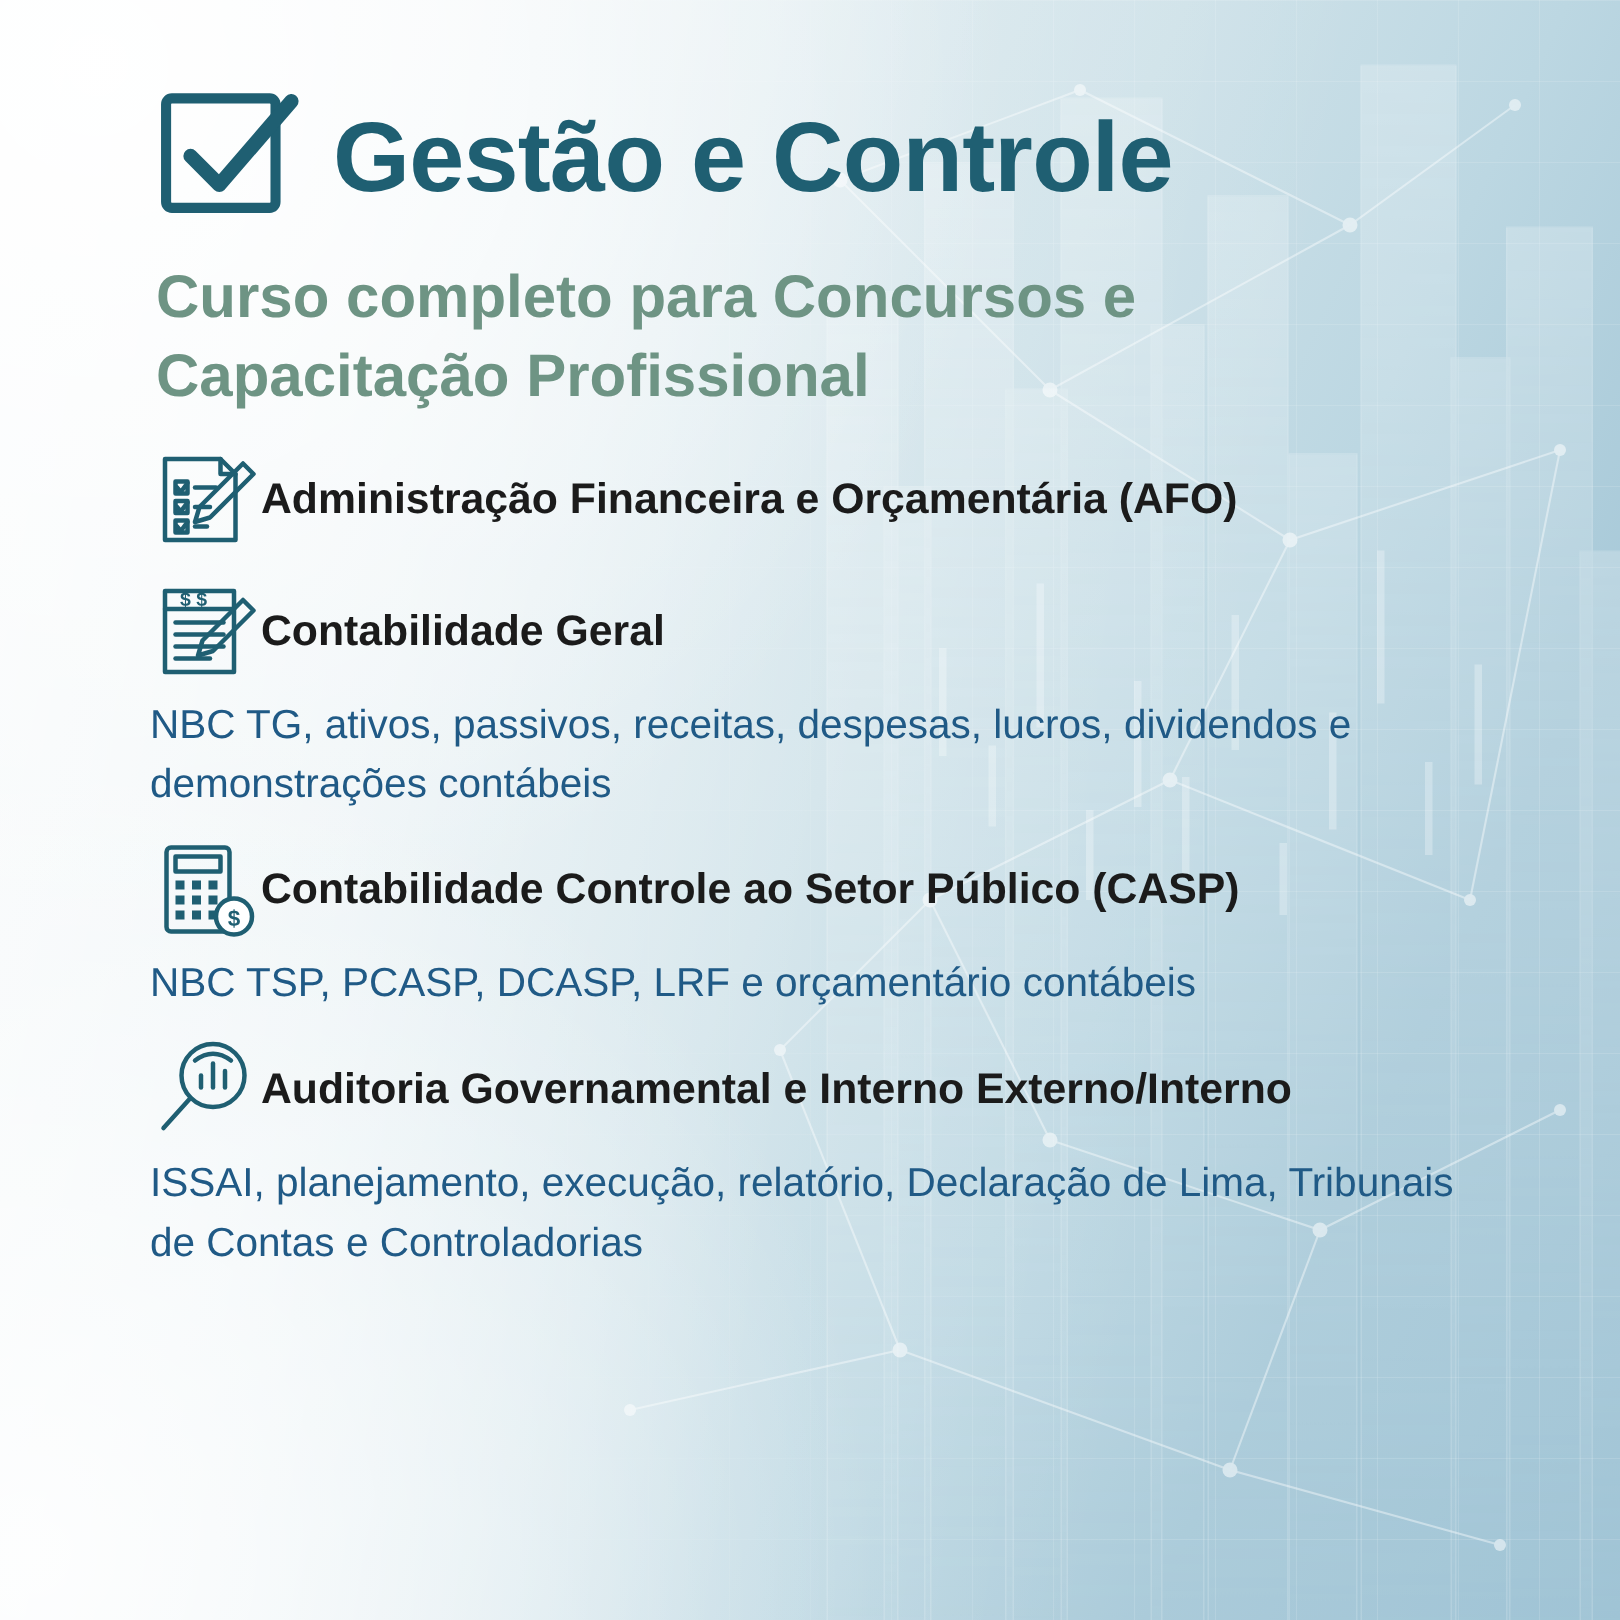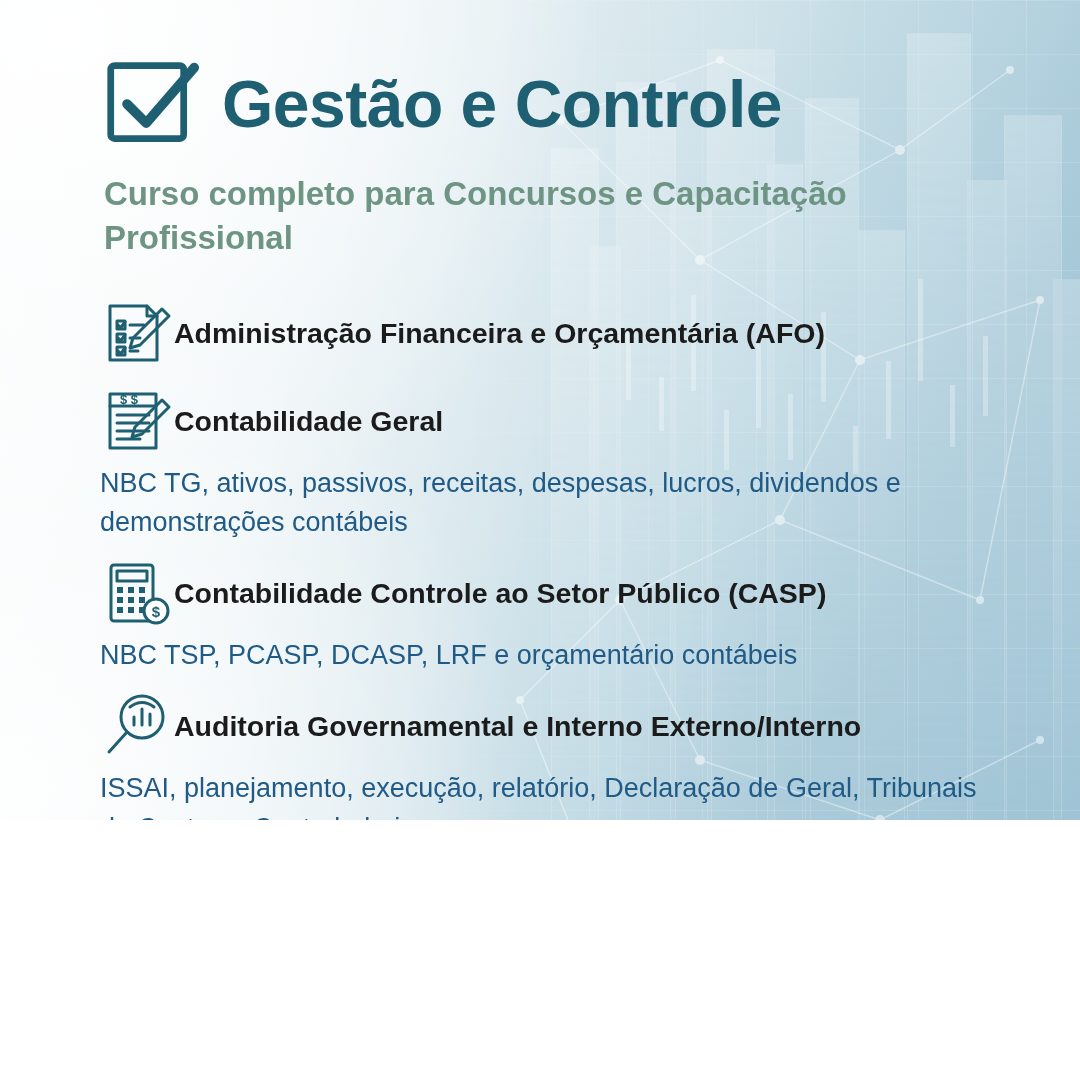--- a/index.html
+++ b/index.html
@@ -9,21 +9,21 @@
   body {
     width: 1080px;
     height: 1080px;
     font-family: "Liberation Sans", sans-serif;
     overflow: hidden;
   }
 
   #poster {
     position: relative;
     width: 1080px;
-    height: 820px;
+    height: 1080px;
     background: #eef4f6;
     overflow: hidden;
   }
 
   
   .bg-layer {
     position: absolute;
     inset: 0;
     pointer-events: none;
   }
@@ -109,21 +109,21 @@
   .main-title {
     font-size: 66px;
     font-weight: bold;
     color: #1f5f72;
     letter-spacing: -0.5px;
     line-height: 1;
     white-space: nowrap;
   }
   .subtitle {
     margin-top: 20px;
-    font-size: 33px;
+    font-size: 40px;
     font-weight: bold;
     color: #6e9484;
     line-height: 1.33;
     max-width: 900px;
   }
 
   .topics {
     position: absolute;
     left: 100px;
     right: 24px;
@@ -329,18 +329,18 @@
               <g stroke-width="3">
                 <path d="M34 36 V28"></path>
                 <path d="M42 36 V20"></path>
                 <path d="M50 36 V25"></path>
                 <path d="M30 18 q12 -9 24 0"></path>
               </g>
             </g>
           </svg>
           <div class="topic-title">Auditoria Governamental e Interno Externo/Interno</div>
         </div>
-        <div class="topic-desc">ISSAI, planejamento, execução, relatório, Declaração de Geral, Tribunais de Contas e Controladorias</div>
+        <div class="topic-desc">ISSAI, planejamento, execução, relatório, Declaração de Lima, Tribunais de Contas e Controladorias</div>
       </div>
 
     </div>
   </div>
 </div>
 
 </body></html>

